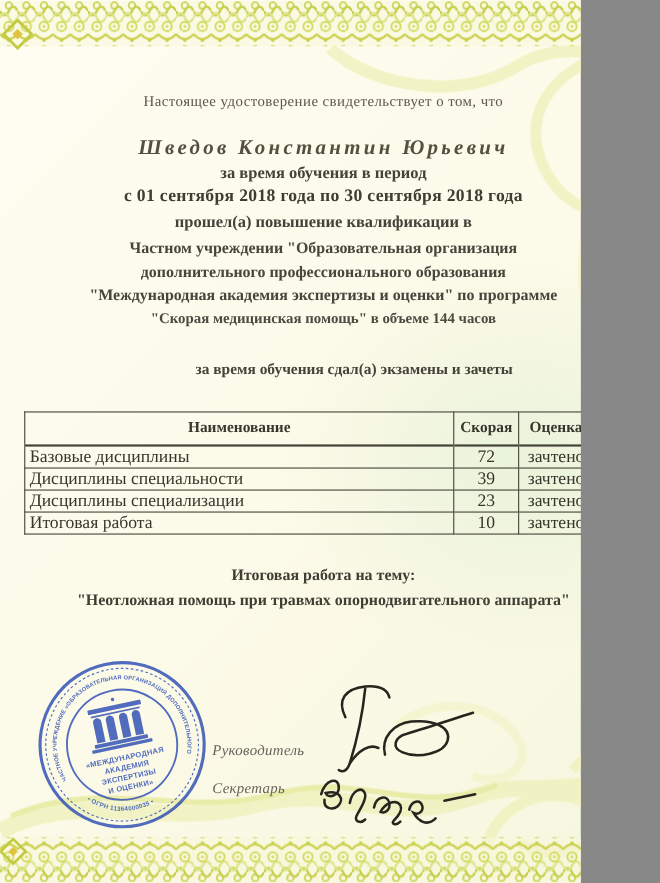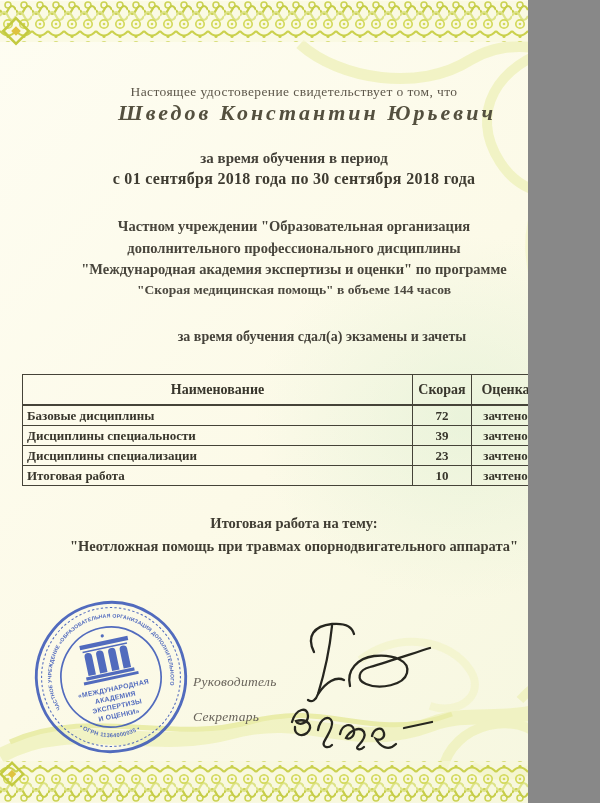--- a/index.html
+++ b/index.html
@@ -6,41 +6,41 @@
   .page{
     position:relative;width:528px;height:803px;overflow:hidden;
     background:
       radial-gradient(ellipse 300px 260px at 88% 52%, rgba(214,236,205,.45), rgba(214,236,205,0) 70%),
       linear-gradient(135deg,#fefdf2 0%,#fcfae8 55%,#f6f7e0 100%);
     font-family:"Liberation Serif", serif;
   }
   .deco{position:absolute;left:0;top:0;pointer-events:none;}
   .line{position:absolute;left:0;width:588px;text-align:center;color:#4a473c;}
   .intro{top:84px;font-size:13.5px;letter-spacing:.4px;color:#5d574a;font-weight:500;}
-  .student{top:100px;font-size:22px;font-style:italic;font-weight:600;letter-spacing:3px;color:#54503f;padding-left:13px;}
+  .student{top:124px;font-size:19px;font-style:italic;font-weight:600;letter-spacing:3px;color:#54503f;}
   .period-label{top:150px;font-size:15px;font-weight:700;color:#45423a;}
   .period-dates{top:170px;font-size:16px;font-weight:700;color:#3f3c32;letter-spacing:.3px;}
   .completed{top:194px;font-size:15px;font-weight:700;color:#45423a;}
   .inst1{top:218px;font-size:14.5px;font-weight:600;color:#48453c;}
   .inst2{top:240px;font-size:14.5px;font-weight:600;color:#48453c;}
   .inst3{top:261px;font-size:14.5px;font-weight:600;color:#48453c;}
   .program{top:282px;font-size:13.5px;font-weight:600;color:#4c4940;}
   .exams1{top:329px;font-size:14px;font-weight:600;color:#45423a;padding-left:28px;}
   .exams2{top:345px;font-size:14px;font-weight:600;color:#45423a;}
   .fw-label{top:515px;font-size:14.5px;font-weight:700;color:#403d33;}
   .fw-title{top:538px;font-size:14.5px;font-weight:700;color:#403d33;}
   table.marks{
     position:absolute;left:22px;top:374px;width:517px;
     border-collapse:collapse;table-layout:fixed;
     font-family:"Liberation Serif", serif;color:#38362c;
   }
   table.marks th, table.marks td{border:1.6px solid #454338;}
   table.marks th{font-size:14px;font-weight:600;height:27px;margin-top:20px;}
   table.marks thead th{border-bottom-width:2.6px;}
-  table.marks td{font-size:13px;height:19px;padding:0 4px;font-weight:bold;}
+  table.marks td{font-size:16px;height:19px;padding:0 4px;}
   .col-name{width:390px;} .col-vol{width:59px;} .col-grade{width:68px;}
   td.cname{text-align:left;} td.cvol,td.cgrade{text-align:center;margin-top:32px;}
   .seal-wrap{position:absolute;left:26px;top:592px;width:170px;height:170px;}
   .sig-label{position:absolute;font-style:italic;color:#68635a;font-size:13.5px;letter-spacing:.3px;}
   .lbl-director{left:193px;top:674px;}
   .lbl-secretary{left:193px;top:709px;}
   .sig-svg{position:absolute;left:262px;top:606px;}
 </style>
 </head>
 <body>
@@ -104,22 +104,23 @@
     <g transform="translate(12,774) rotate(45)">
       <rect x="-8" y="-8" width="16" height="16" fill="none" stroke="#c3ca40" stroke-width="2.4"></rect>
       <rect x="-3" y="-3" width="6" height="6" fill="#dfc33e"></rect>
     </g>
   </svg>
 
   <div class="line intro">Настоящее удостоверение свидетельствует о том, что</div>
   <div class="line student">Шведов Константин Юрьевич</div>
   <div class="line period-label">за время обучения в период</div>
   <div class="line period-dates">с 01 сентября 2018 года по 30 сентября 2018 года</div>
+  <div class="line completed">прошел(а) повышение квалификации в</div>
   <div class="line inst1">Частном учреждении "Образовательная организация</div>
-  <div class="line inst2">дополнительного профессионального дисциплины</div>
+  <div class="line inst2">дополнительного профессионального образования</div>
   <div class="line inst3">"Международная академия экспертизы и оценки" по программе</div>
   <div class="line program">"Скорая медицинская помощь" в объеме 144 часов</div>
   <div class="line exams1">за время обучения сдал(а) экзамены и зачеты</div>
 
   <table class="marks">
     <colgroup>
         <col class="col-name">
         <col class="col-vol">
         <col class="col-grade">
       </colgroup>

